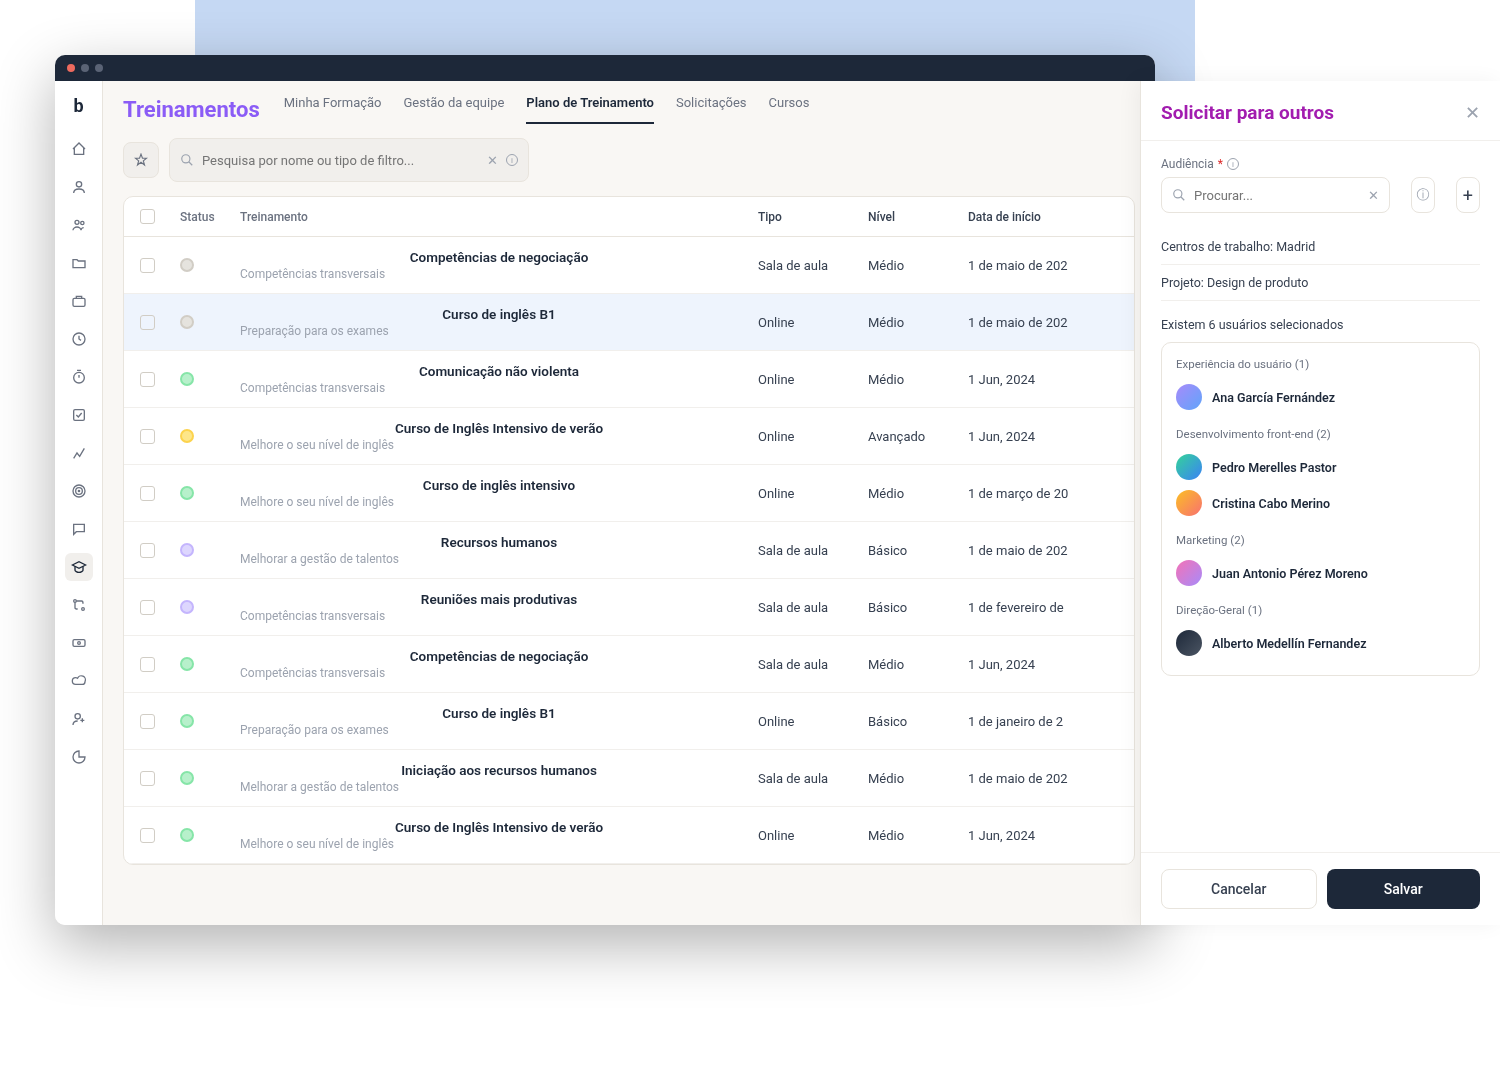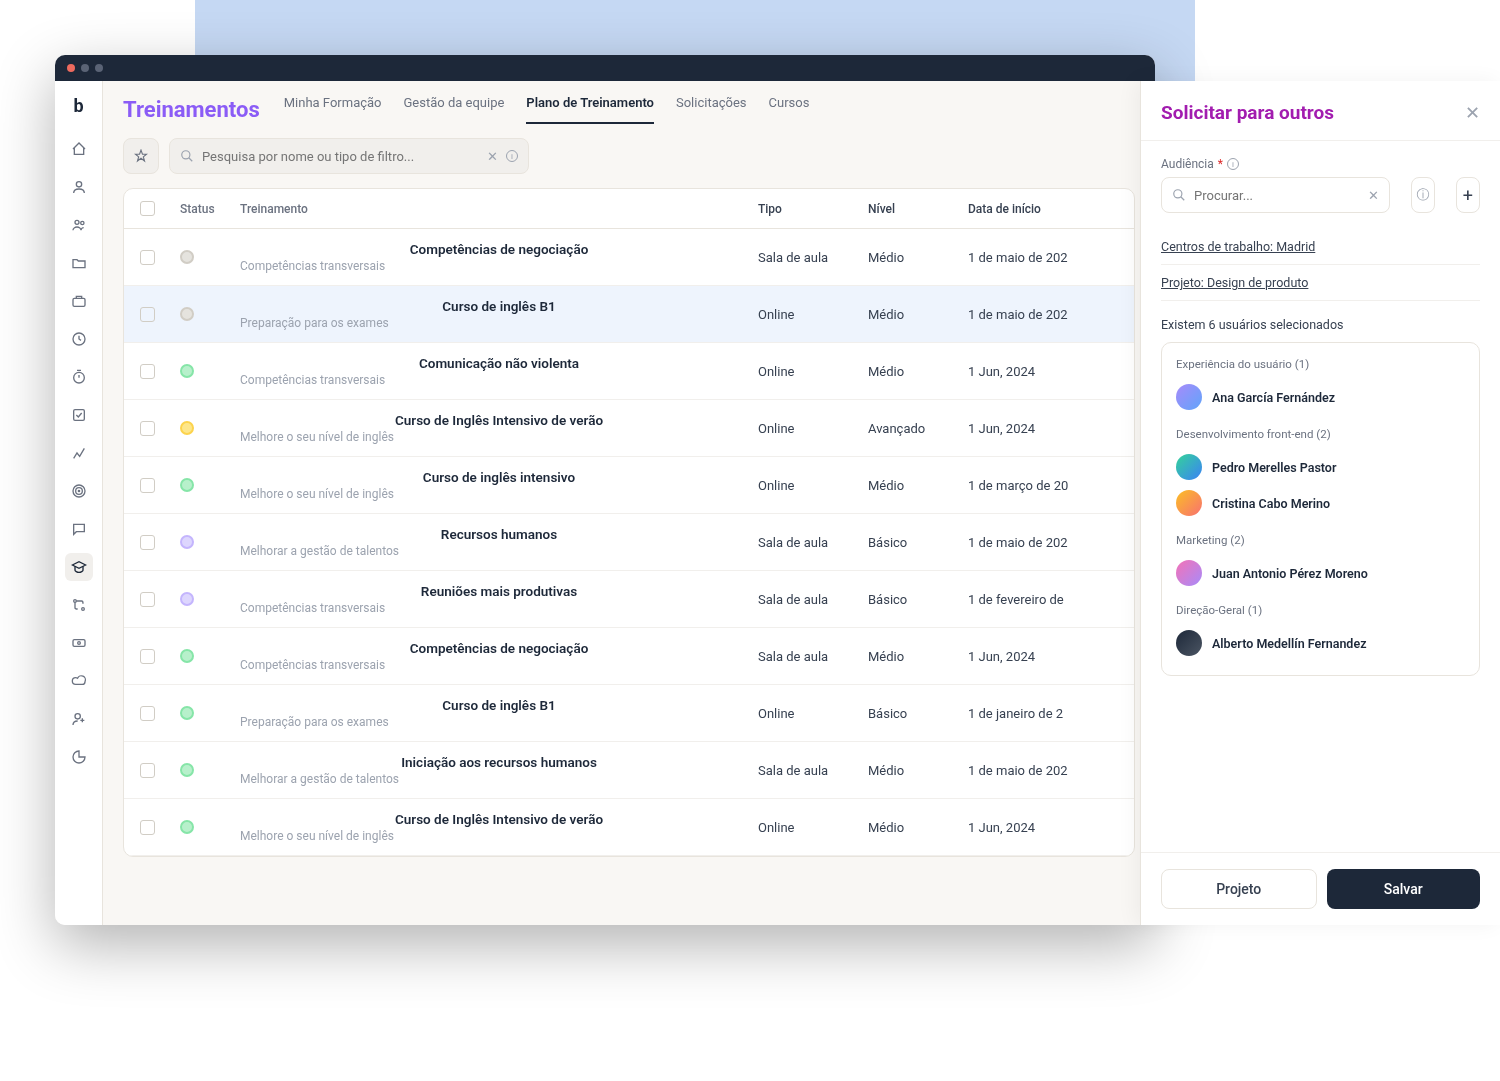--- a/index.html
+++ b/index.html
@@ -26,21 +26,21 @@
     
     .header { padding: 14px 20px 0 20px; }
     .header-row { display: flex; align-items: center; gap: 24px; }
     .page-title { font-size: 22px; font-weight: 700; color: #8b5cf6; }
     .tabs { display: flex; gap: 22px; font-size: 13px; }
     .tab { color: #6b7280; padding-bottom: 12px; cursor: pointer; border-bottom: 2px solid transparent; }
     .tab.active { color: #1d2839; font-weight: 600; border-bottom-color: #1d2839; }
     
     .searchbar-row { padding: 14px 20px; display: flex; gap: 10px; align-items: center; }
     .star-btn { width: 36px; height: 36px; border: 1px solid #e8e4dd; border-radius: 8px; display: flex; align-items: center; justify-content: center; background: #f1efec; color: #6b7280; }
-    .searchbar { flex: 1; height: 36px; background: #f1efec; border: 1px solid #e8e4dd; border-radius: 8px; display: flex; align-items: center; padding: 0 10px; gap: 8px; color: #9ca3af; font-size: 13px; max-width: 360px; }
+    .searchbar { flex: 1; height: 44px; background: #f1efec; border: 1px solid #e8e4dd; border-radius: 8px; display: flex; align-items: center; padding: 0 10px; gap: 8px; color: #9ca3af; font-size: 13px; max-width: 360px; }
     .searchbar input { flex: 1; border: none; background: transparent; outline: none; font-size: 13px; color: #374151; }
     .searchbar .icon-sm { color: #9ca3af; }
     
     .table-container { background: #fff; margin: 0 20px; border: 1px solid #e8e4dd; border-radius: 10px; overflow: hidden; }
     .table-header { display: flex; align-items: center; padding: 12px 16px; border-bottom: 1px solid #e8e4dd; font-size: 12px; color: #6b7280; font-weight: 500; }
     .col-check { width: 40px; }
     .col-status { width: 60px; }
     .col-name { flex: 1; min-width: 220px; }
     .col-type { width: 110px; }
     .col-level { width: 100px; }
@@ -66,21 +66,21 @@
     .panel-body { flex: 1; padding: 16px 20px; overflow-y: auto; }
     .field-label { font-size: 12px; color: #6b7280; margin-bottom: 6px; display: flex; align-items: center; gap: 4px; }
     .req { color: #dc2626; }
     .info-icon-sm { width: 12px; height: 12px; border: 1px solid #9ca3af; border-radius: 50%; display: inline-flex; align-items: center; justify-content: center; font-size: 8px; color: #9ca3af; }
     
     .search-row { display: flex; gap: 21px; margin-bottom: 16px; }
     .panel-search { flex: 1; height: 36px; border: 1px solid #e8e4dd; border-radius: 8px; display: flex; align-items: center; padding: 0 10px; gap: 8px; font-size: 13px; }
     .panel-search input { flex: 1; border: none; outline: none; font-size: 13px; }
     .icon-btn { width: 36px; height: 36px; border: 1px solid #e8e4dd; border-radius: 8px; display: flex; align-items: center; justify-content: center; color: #6b7280; cursor: pointer; }
     
-    .filter-item { padding: 10px 0; border-bottom: 1px solid #f1efec; font-size: 12.5px; color: #374151; text-decoration: underline; }
+    .filter-item { padding: 10px 0; border-bottom: 1px solid #f1efec; font-size: 12.5px; color: #374151; }
     
     .selected-count { font-size: 12.5px; color: #374151; margin: 16px 0 10px 0; }
     
     .user-box { border: 1px solid #e8e4dd; border-radius: 10px; padding: 14px; }
     .group-label { font-size: 11.5px; color: #6b7280; margin-bottom: 8px; margin-top: 12px; }
     .group-label:first-child { margin-top: 0; }
     .user-row { display: flex; align-items: center; gap: 10px; padding: 5px 0; }
     .avatar { width: 26px; height: 26px; border-radius: 50%; background: linear-gradient(135deg, #a78bfa, #60a5fa); flex-shrink: 0; }
     .avatar.a2 { background: linear-gradient(135deg, #fbbf24, #f87171); }
     .avatar.a3 { background: linear-gradient(135deg, #34d399, #3b82f6); }
@@ -479,16 +479,16 @@
           <div class="user-name">Juan Antonio Pérez Moreno</div>
         </div>
         <div class="group-label">Direção-Geral (1)</div>
         <div class="user-row">
           <div class="avatar a6"></div>
           <div class="user-name">Alberto Medellín Fernandez</div>
         </div>
       </div>
   </div>
   <div class="panel-footer">
-    <button class="btn btn-secondary">Projeto</button>
+    <button class="btn btn-secondary">Cancelar</button>
     <button class="btn btn-primary">Salvar</button>
   </div>
 </div>
 
 </body></html>

